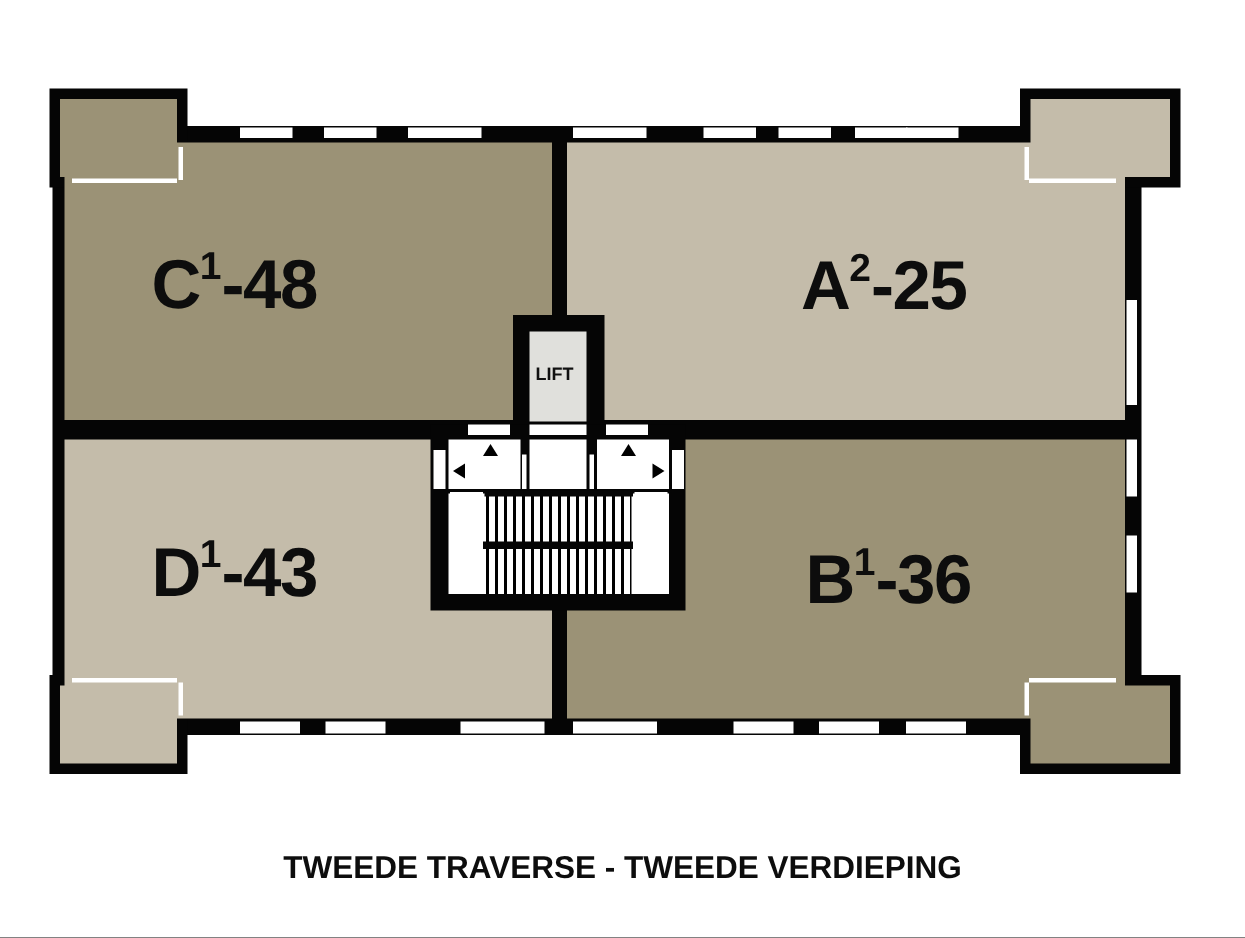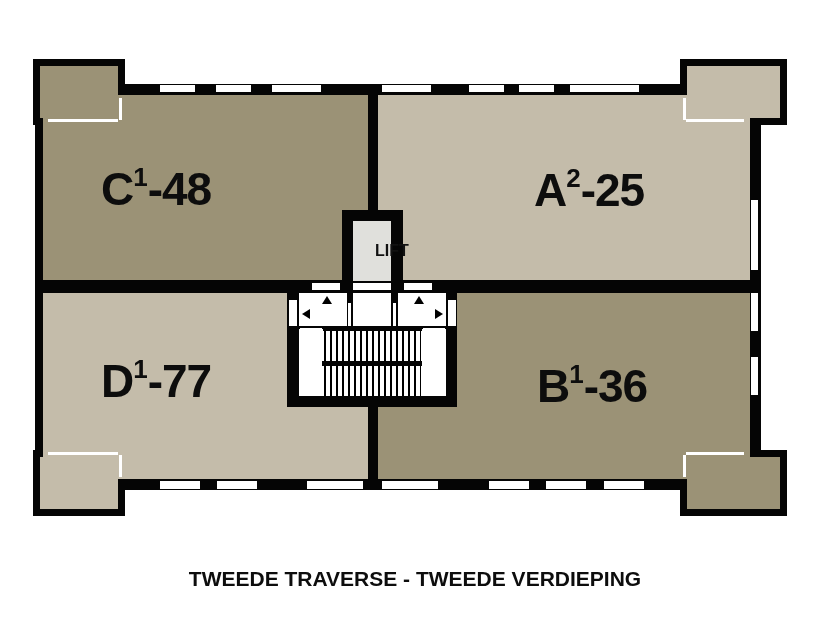--- a/index.html
+++ b/index.html
@@ -5,21 +5,21 @@
   html, body { margin: 0; padding: 0; }
   body { width: 830px; height: 625px; background: #ffffff; position: relative; overflow: hidden; font-family: "Liberation Sans", "DejaVu Sans", sans-serif; }
   .abs { position: absolute; box-sizing: border-box; }
   .wall { background: #050505; }
   .dark { background: #9b9276; }
   .light { background: #c4bcaa; }
   .win { background: #ffffff; }
   .label { position: absolute; font-weight: bold; font-size: 46px; color: #0d0d0d; letter-spacing: -1px; white-space: nowrap; line-height: 1; text-align: right; }
   .label sup { font-size: 26px; vertical-align: top; position: relative; top: -2px; letter-spacing: 0; }
   .title { position: absolute; left: 0; width: 830px; top: 567px; text-align: center; font-size: 21px; font-weight: bold; color: #0d0d0d; }
-  .lift-label { position: absolute; font-size: 16px; font-weight: bold; color: #111; margin-left: 18px; }
+  .lift-label { position: absolute; font-size: 12px; font-weight: bold; color: #111; }
   .tri-up { width: 0; height: 0; border-left: 5px solid transparent; border-right: 5px solid transparent; border-bottom: 8px solid #000; }
   .tri-left { width: 0; height: 0; border-top: 5px solid transparent; border-bottom: 5px solid transparent; border-right: 8px solid #000; }
   .tri-right { width: 0; height: 0; border-top: 5px solid transparent; border-bottom: 5px solid transparent; border-left: 8px solid #000; }
 </style>
 </head>
 <body>
 
 <div class="abs wall" style="left:35px;top:84px;width:726px;height:406px;"></div>
 
 <div class="abs wall" style="left:33px;top:59px;width:92px;height:66px;"></div>
@@ -95,16 +95,16 @@
 
 <div class="abs win" style="left:299px;top:329px;width:147px;height:67px;"></div>
 <div class="abs" style="left:324px;top:329px;width:97px;height:67px;background:repeating-linear-gradient(90deg,#000 0px,#000 2px,#fff 2px,#fff 6px);"></div>
 <div class="abs wall" style="left:323px;top:327px;width:99px;height:4px;"></div>
 <div class="abs wall" style="left:322px;top:361px;width:100px;height:5px;"></div>
 <div class="abs win" style="left:300px;top:328px;width:22px;height:3px;"></div>
 <div class="abs win" style="left:423px;top:328px;width:22px;height:3px;"></div>
 
 <div class="label" style="left:101px;top:166px;"><span>C</span><sup>1</sup><span>-48</span></div>
 <div class="label" style="left:534px;top:167px;"><span>A</span><sup>2</sup><span>-25</span></div>
-<div class="label" style="left:101px;top:358px;"><span>D</span><sup>1</sup><span>-77</span></div>
+<div class="label" style="left:101px;top:358px;"><span>D</span><sup>1</sup><span>-43</span></div>
 <div class="label" style="left:537px;top:363px;"><span>B</span><sup>1</sup><span>-36</span></div>
 
 <div class="title">TWEEDE TRAVERSE - TWEEDE VERDIEPING</div>
 
 </body></html>

